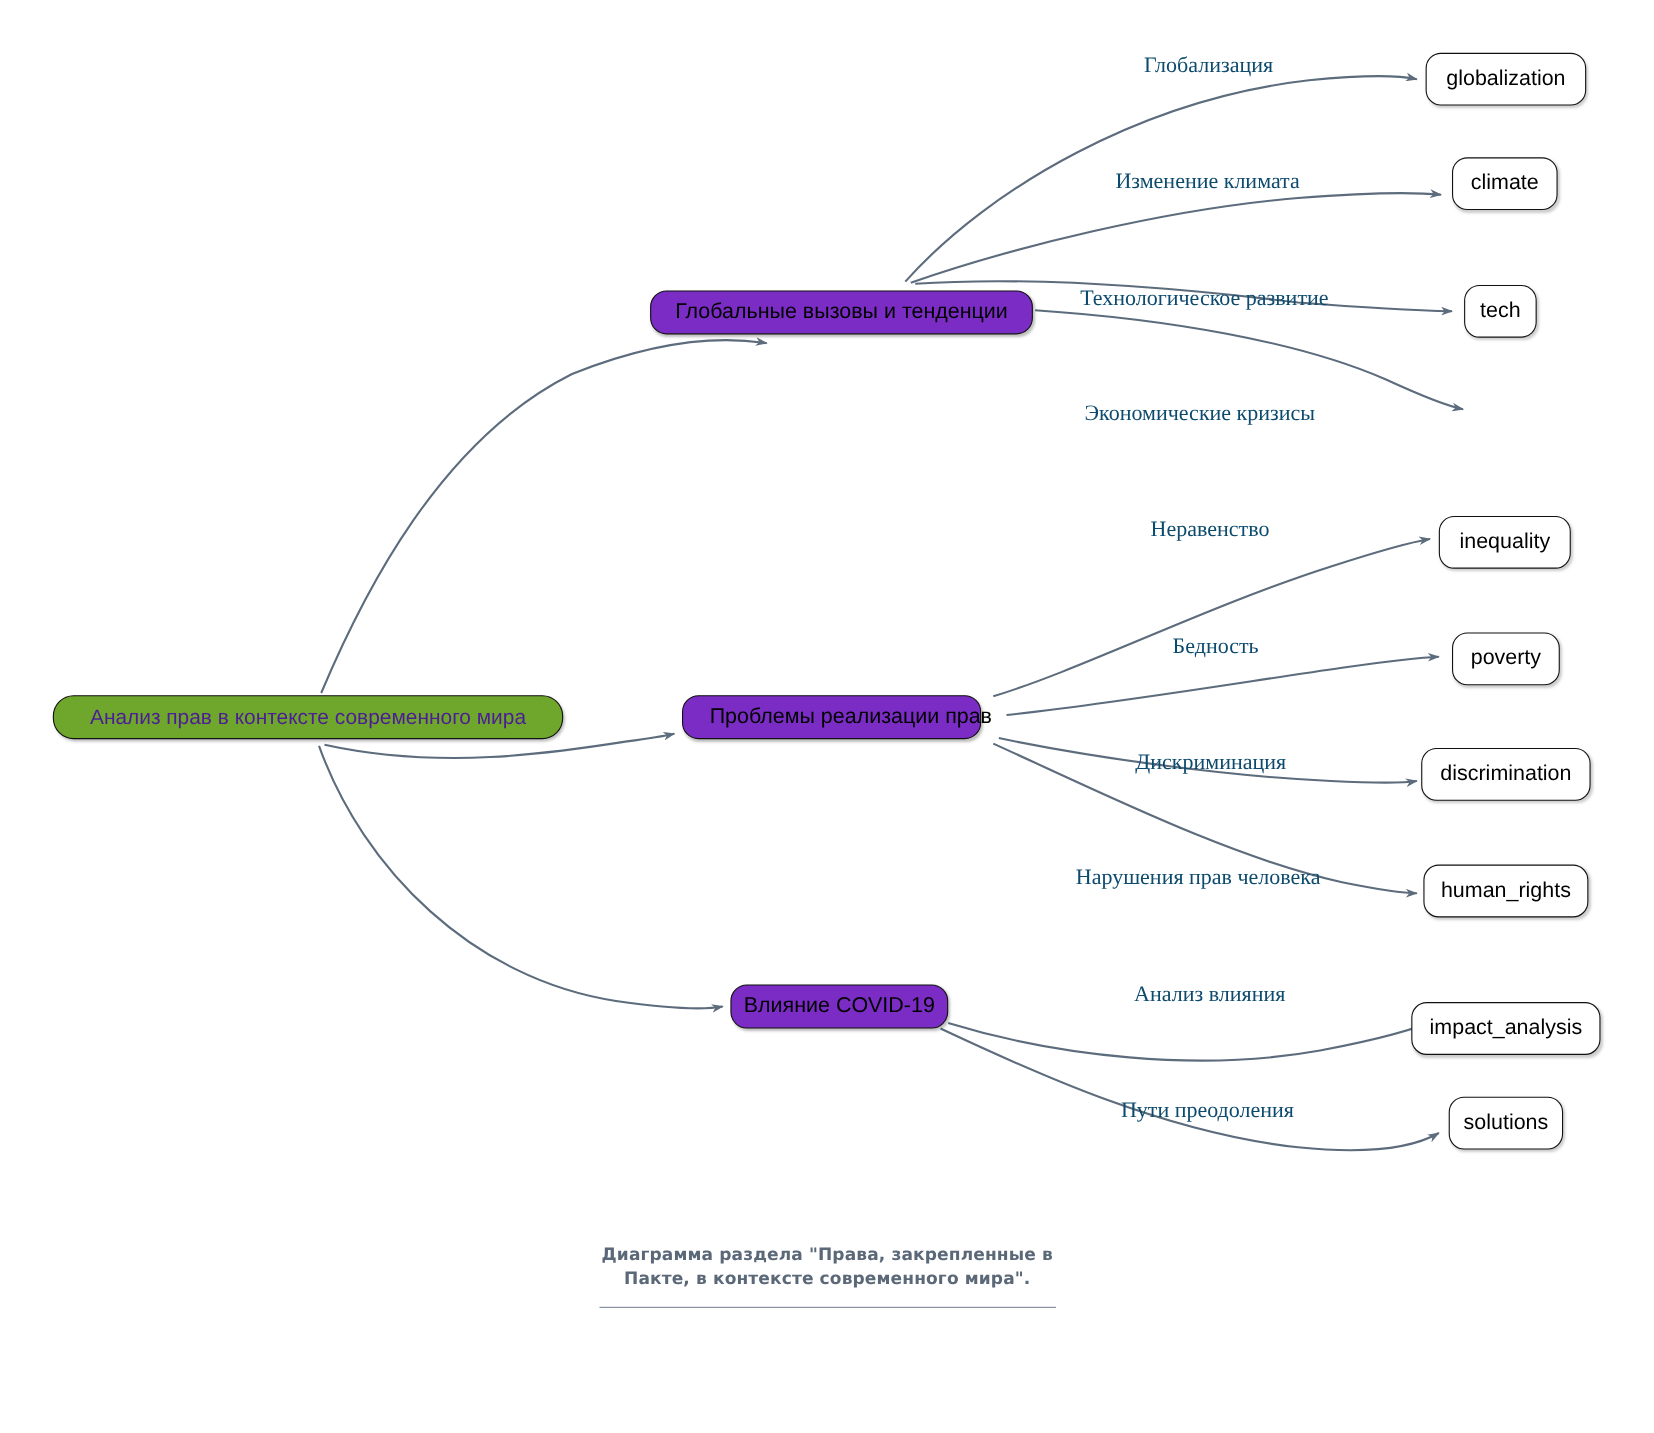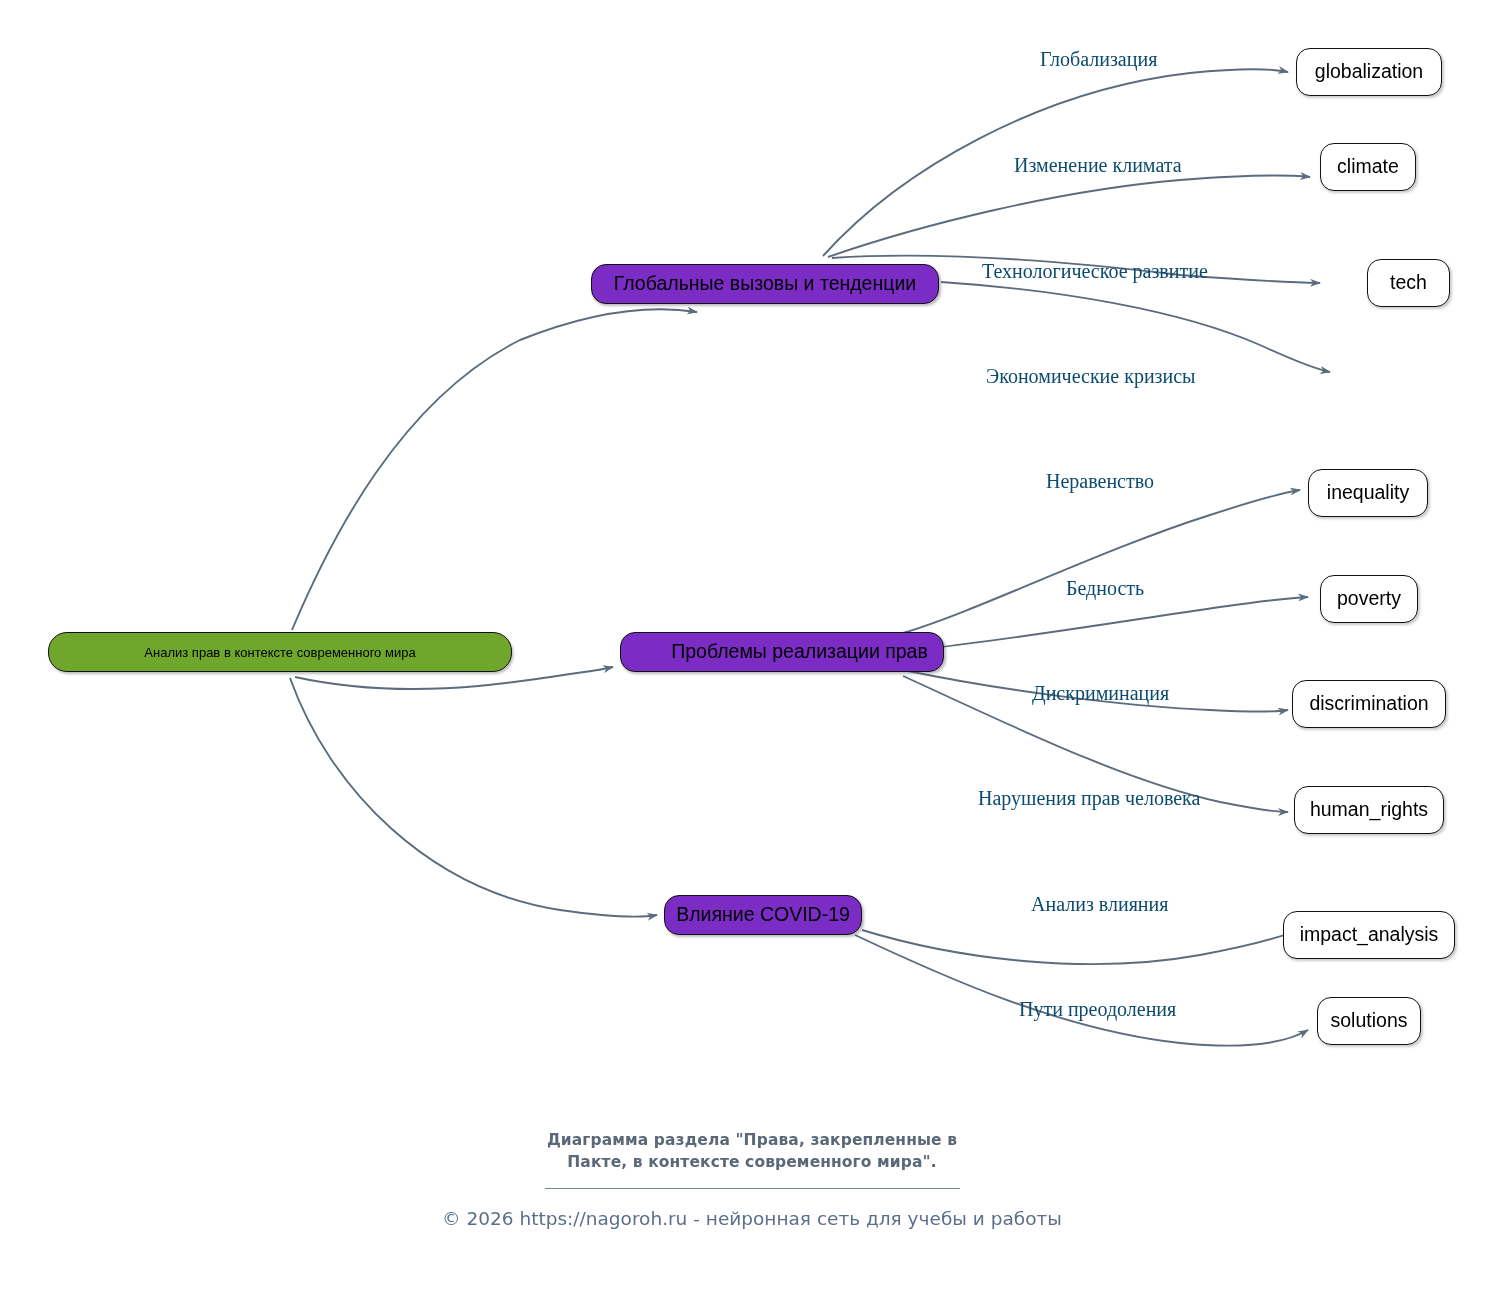--- a/index.html
+++ b/index.html
@@ -37,22 +37,22 @@
     justify-content: center;
     white-space: nowrap;
     font-family: "Liberation Sans", sans-serif;
     line-height: 1;
     user-select: none;
   }
   .node-root {
     background: #6fa72c;
     border: 1.6px solid #111111;
     border-radius: 19px;
-    color: #000000;
-    font-size: 13px;
+    color: #4c1d95;
+    font-size: 19px;
     box-shadow: 1.5px 2px 2.5px rgba(90,90,90,0.40);
     justify-content: center;
   }
   .node-branch {
     background: #7a2cc4;
     border: 1.6px solid #111111;
     border-radius: 15px;
     color: #000000;
     font-size: 19.5px;
     box-shadow: 1.5px 2px 2.5px rgba(90,90,90,0.40);
@@ -139,35 +139,35 @@
   </svg>
 
   <div class="node node-root" style="left:48px; top:632px; width:464px; height:40px;">
     <span>Анализ прав в контексте современного мира</span>
   </div>
 
   <div class="node node-branch" style="left:591px; top:264px; width:348px; height:40px;">
     <span>Глобальные вызовы и тенденции</span>
   </div>
 
-  <div class="node node-branch" style="left:620px; top:632px; width:324px; height:40px;padding-left:35px;">
+  <div class="node node-branch" style="left:620px; top:632px; width:272px; height:40px;padding-left:35px;">
     <span>Проблемы реализации прав</span>
   </div>
 
   <div class="node node-branch" style="left:664px; top:895px; width:198px; height:40px;">
     <span>Влияние COVID-19</span>
   </div>
 
   <div class="node node-leaf" style="left:1296px; top:48px; width:146px; height:48px;">
     <span>globalization</span>
   </div>
   <div class="node node-leaf" style="left:1320px; top:143px; width:96px; height:48px;">
     <span>climate</span>
   </div>
-  <div class="node node-leaf" style="left:1331px; top:259px; width:83px; height:48px;margin-left:36px;">
+  <div class="node node-leaf" style="left:1331px; top:259px; width:66px; height:48px;">
     <span>tech</span>
   </div>
 
   <div class="node node-leaf" style="left:1308px; top:469px; width:120px; height:48px;">
     <span>inequality</span>
   </div>
   <div class="node node-leaf" style="left:1320px; top:575px; width:98px; height:48px;">
     <span>poverty</span>
   </div>
   <div class="node node-leaf" style="left:1292px; top:680px; width:154px; height:48px;">
@@ -192,15 +192,14 @@
   <div class="edge-label" style="left:1046px; top:471px;">Неравенство</div>
   <div class="edge-label" style="left:1066px; top:578px;">Бедность</div>
   <div class="edge-label" style="left:1032px; top:683px;">Дискриминация</div>
   <div class="edge-label" style="left:978px; top:788px;">Нарушения прав человека</div>
 
   <div class="edge-label" style="left:1031px; top:894px;">Анализ влияния</div>
   <div class="edge-label" style="left:1019px; top:999px;">Пути преодоления</div>
 
   <div class="footer" id="footer-title" style="max-width: 470px; margin-left: auto; margin-right: auto; left: 517px; width: 470px;">Диаграмма раздела "Права, закрепленные в Пакте, в контексте современного мира".</div>
   <div id="footer-rule"></div>
-  <div class="footer" id="footer-copy">© 2026 https://nagoroh.ru - нейронная сеть для учебы и работы</div>
 
 </div>
 
 </body></html>

